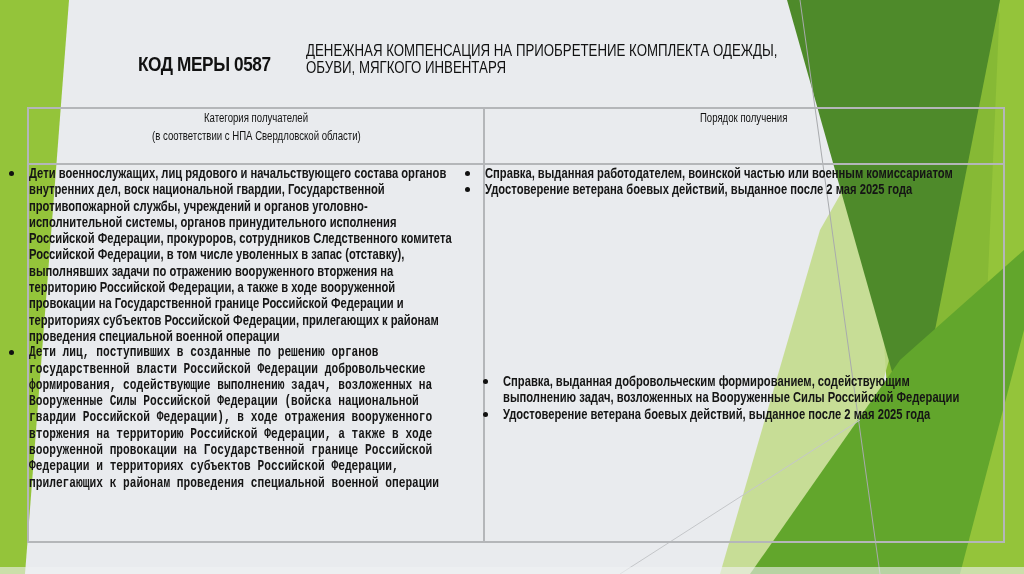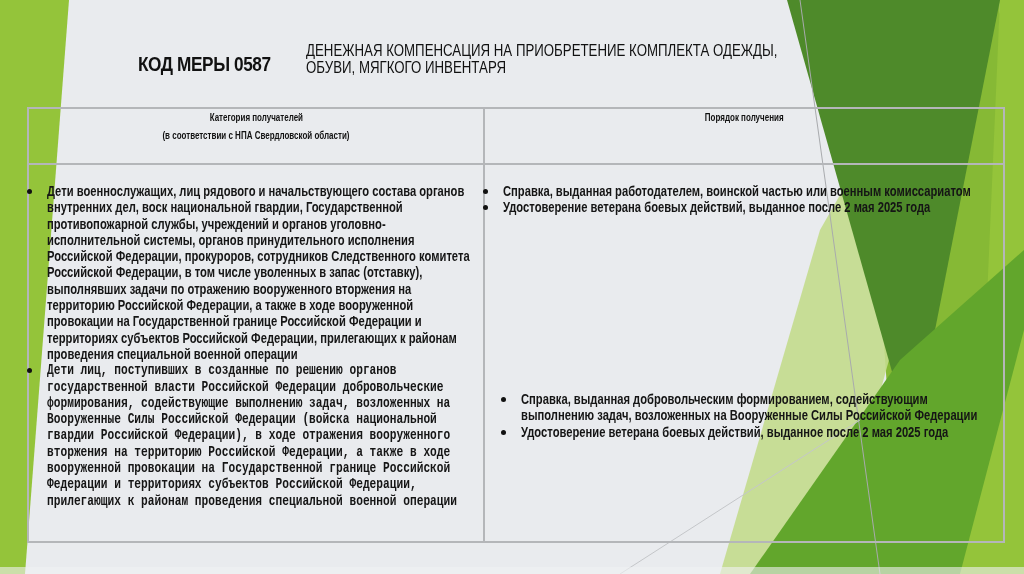--- a/index.html
+++ b/index.html
@@ -27,26 +27,26 @@
       width: 820px; margin-left: 8px;
     }
     table.main {
       position: absolute; left: 27px; top: 107px; width: 976px; height: 436px;
       border-collapse: collapse; table-layout: fixed;
     }
     table.main td, table.main th {
       border: 2px solid #b4b6b9; vertical-align: top; padding: 0;
     }
     th.hdr {
-      height: 54px; font-weight: bold; font-size: 10px; line-height: 18px;
+      height: 54px; font-weight: normal; font-size: 12px; line-height: 18px;
       color: #111; text-align: center; vertical-align: top; padding-top: 11px;
     }
     .cond { display: inline-block; transform: scaleX(0.8); transform-origin: center top; white-space: nowrap; }
     .cell { position: relative; }
-    ul.items { list-style: none; margin: 0; padding: 18px; }
+    ul.items { list-style: none; margin: 0; padding: 0; }
     ul.items li {
       position: relative; font-weight: bold; font-size: 14px; line-height: 16.3px; color: #151515;
     }
     .txt { display: block; transform: scaleX(0.8); transform-origin: left top; width: 125%; }
     .bullet {
       position: absolute; left: -20px; top: 6px; width: 5px; height: 5px; border-radius: 50%; background: #111;
     }
     .left-cell { padding: 10px 0 0 30px; }
     .right-cell { padding: 10px 0 0 30px; }
     .right-cell ul.items li { font-weight: bold; }

